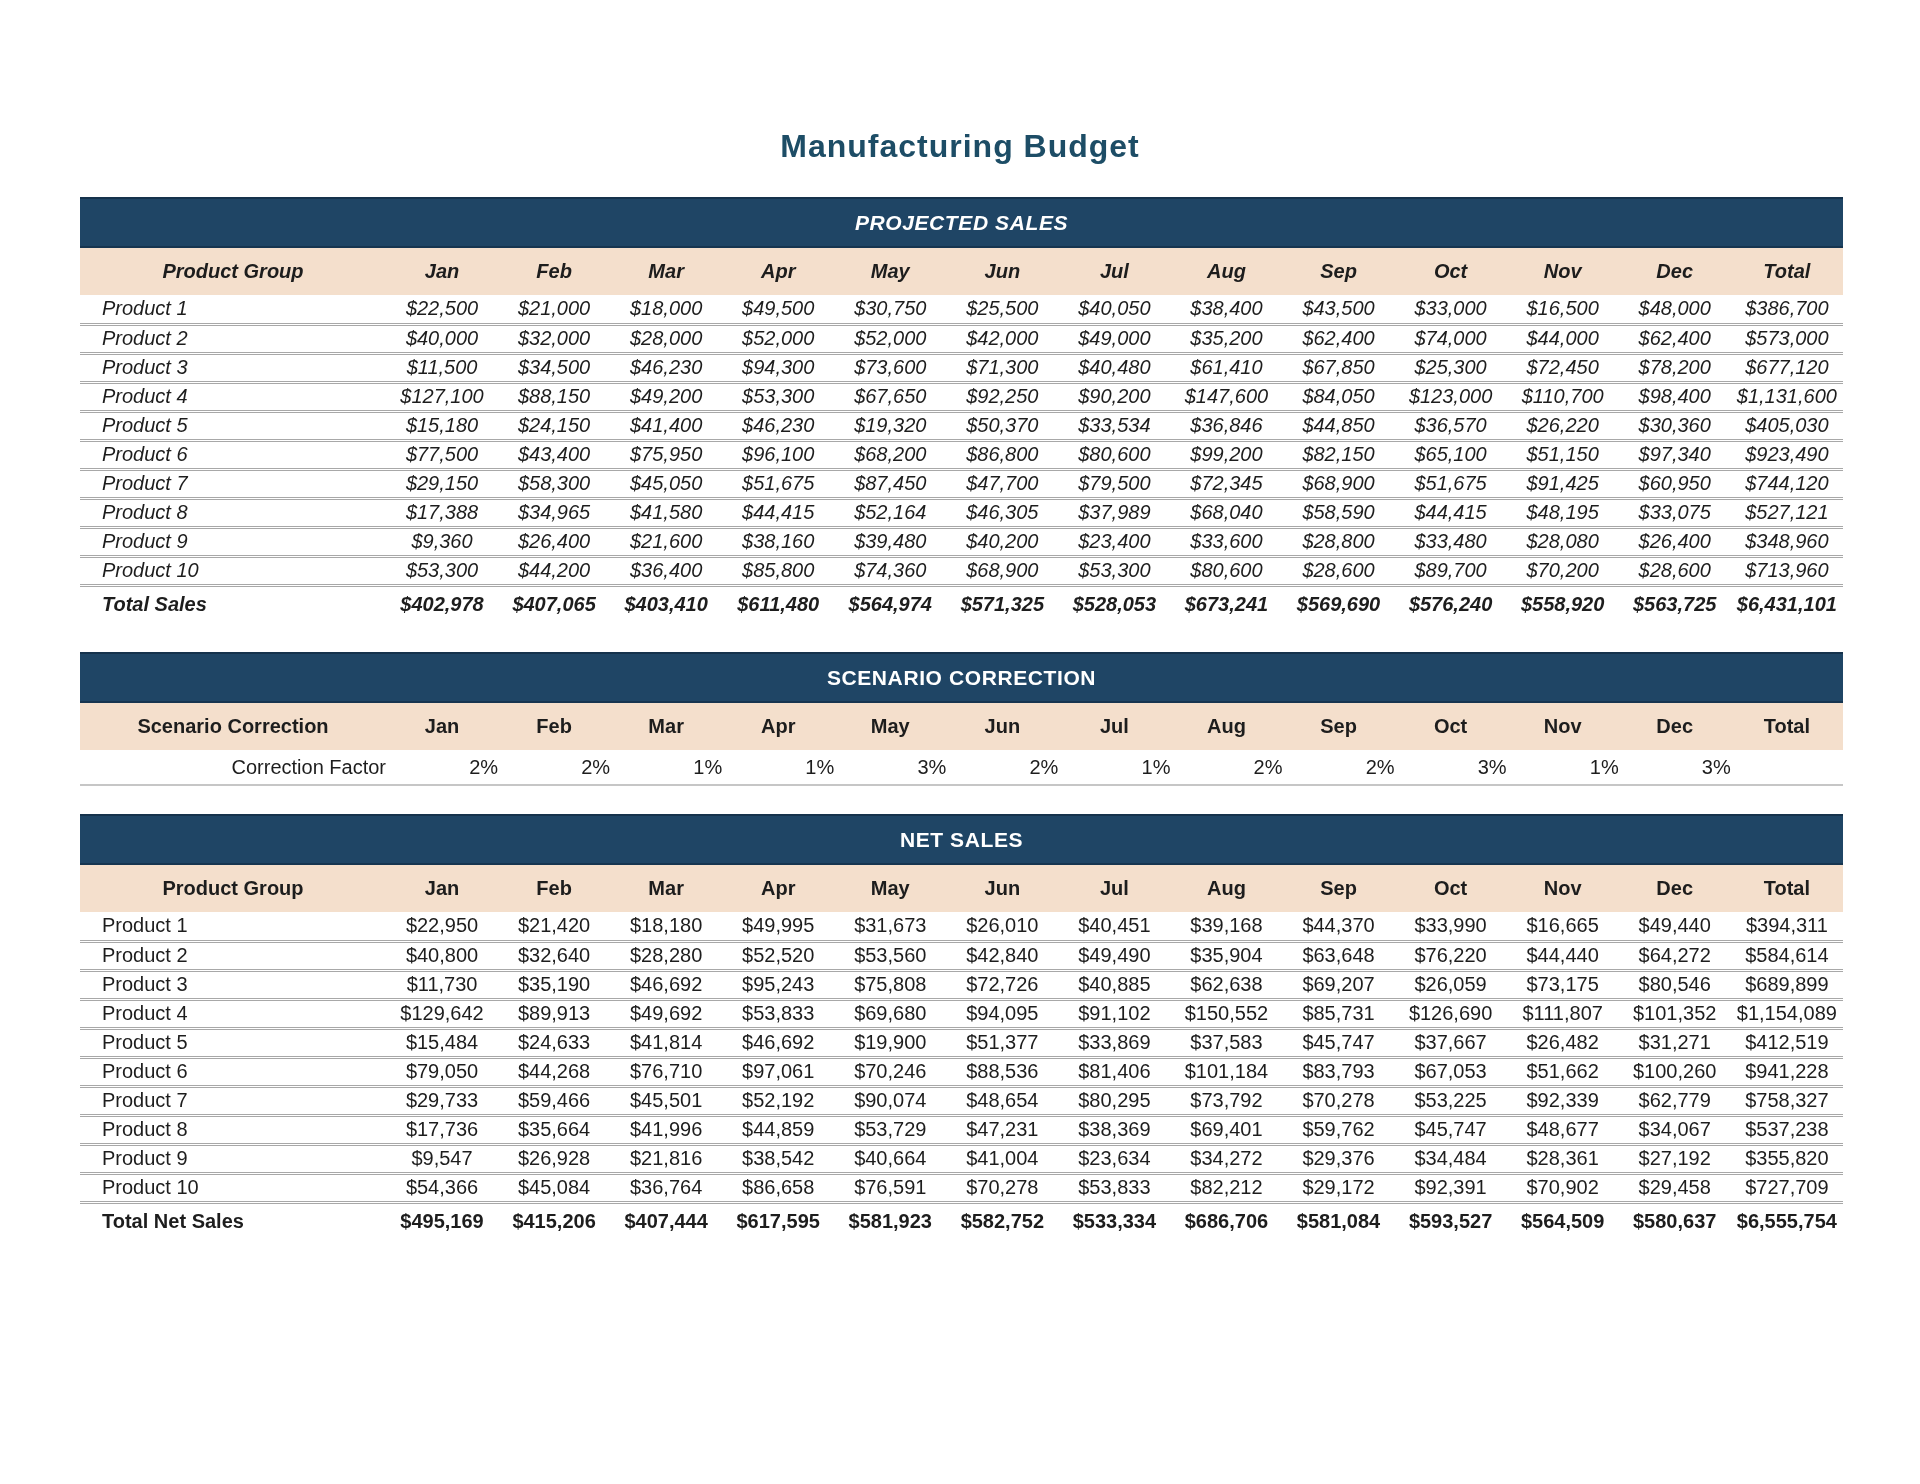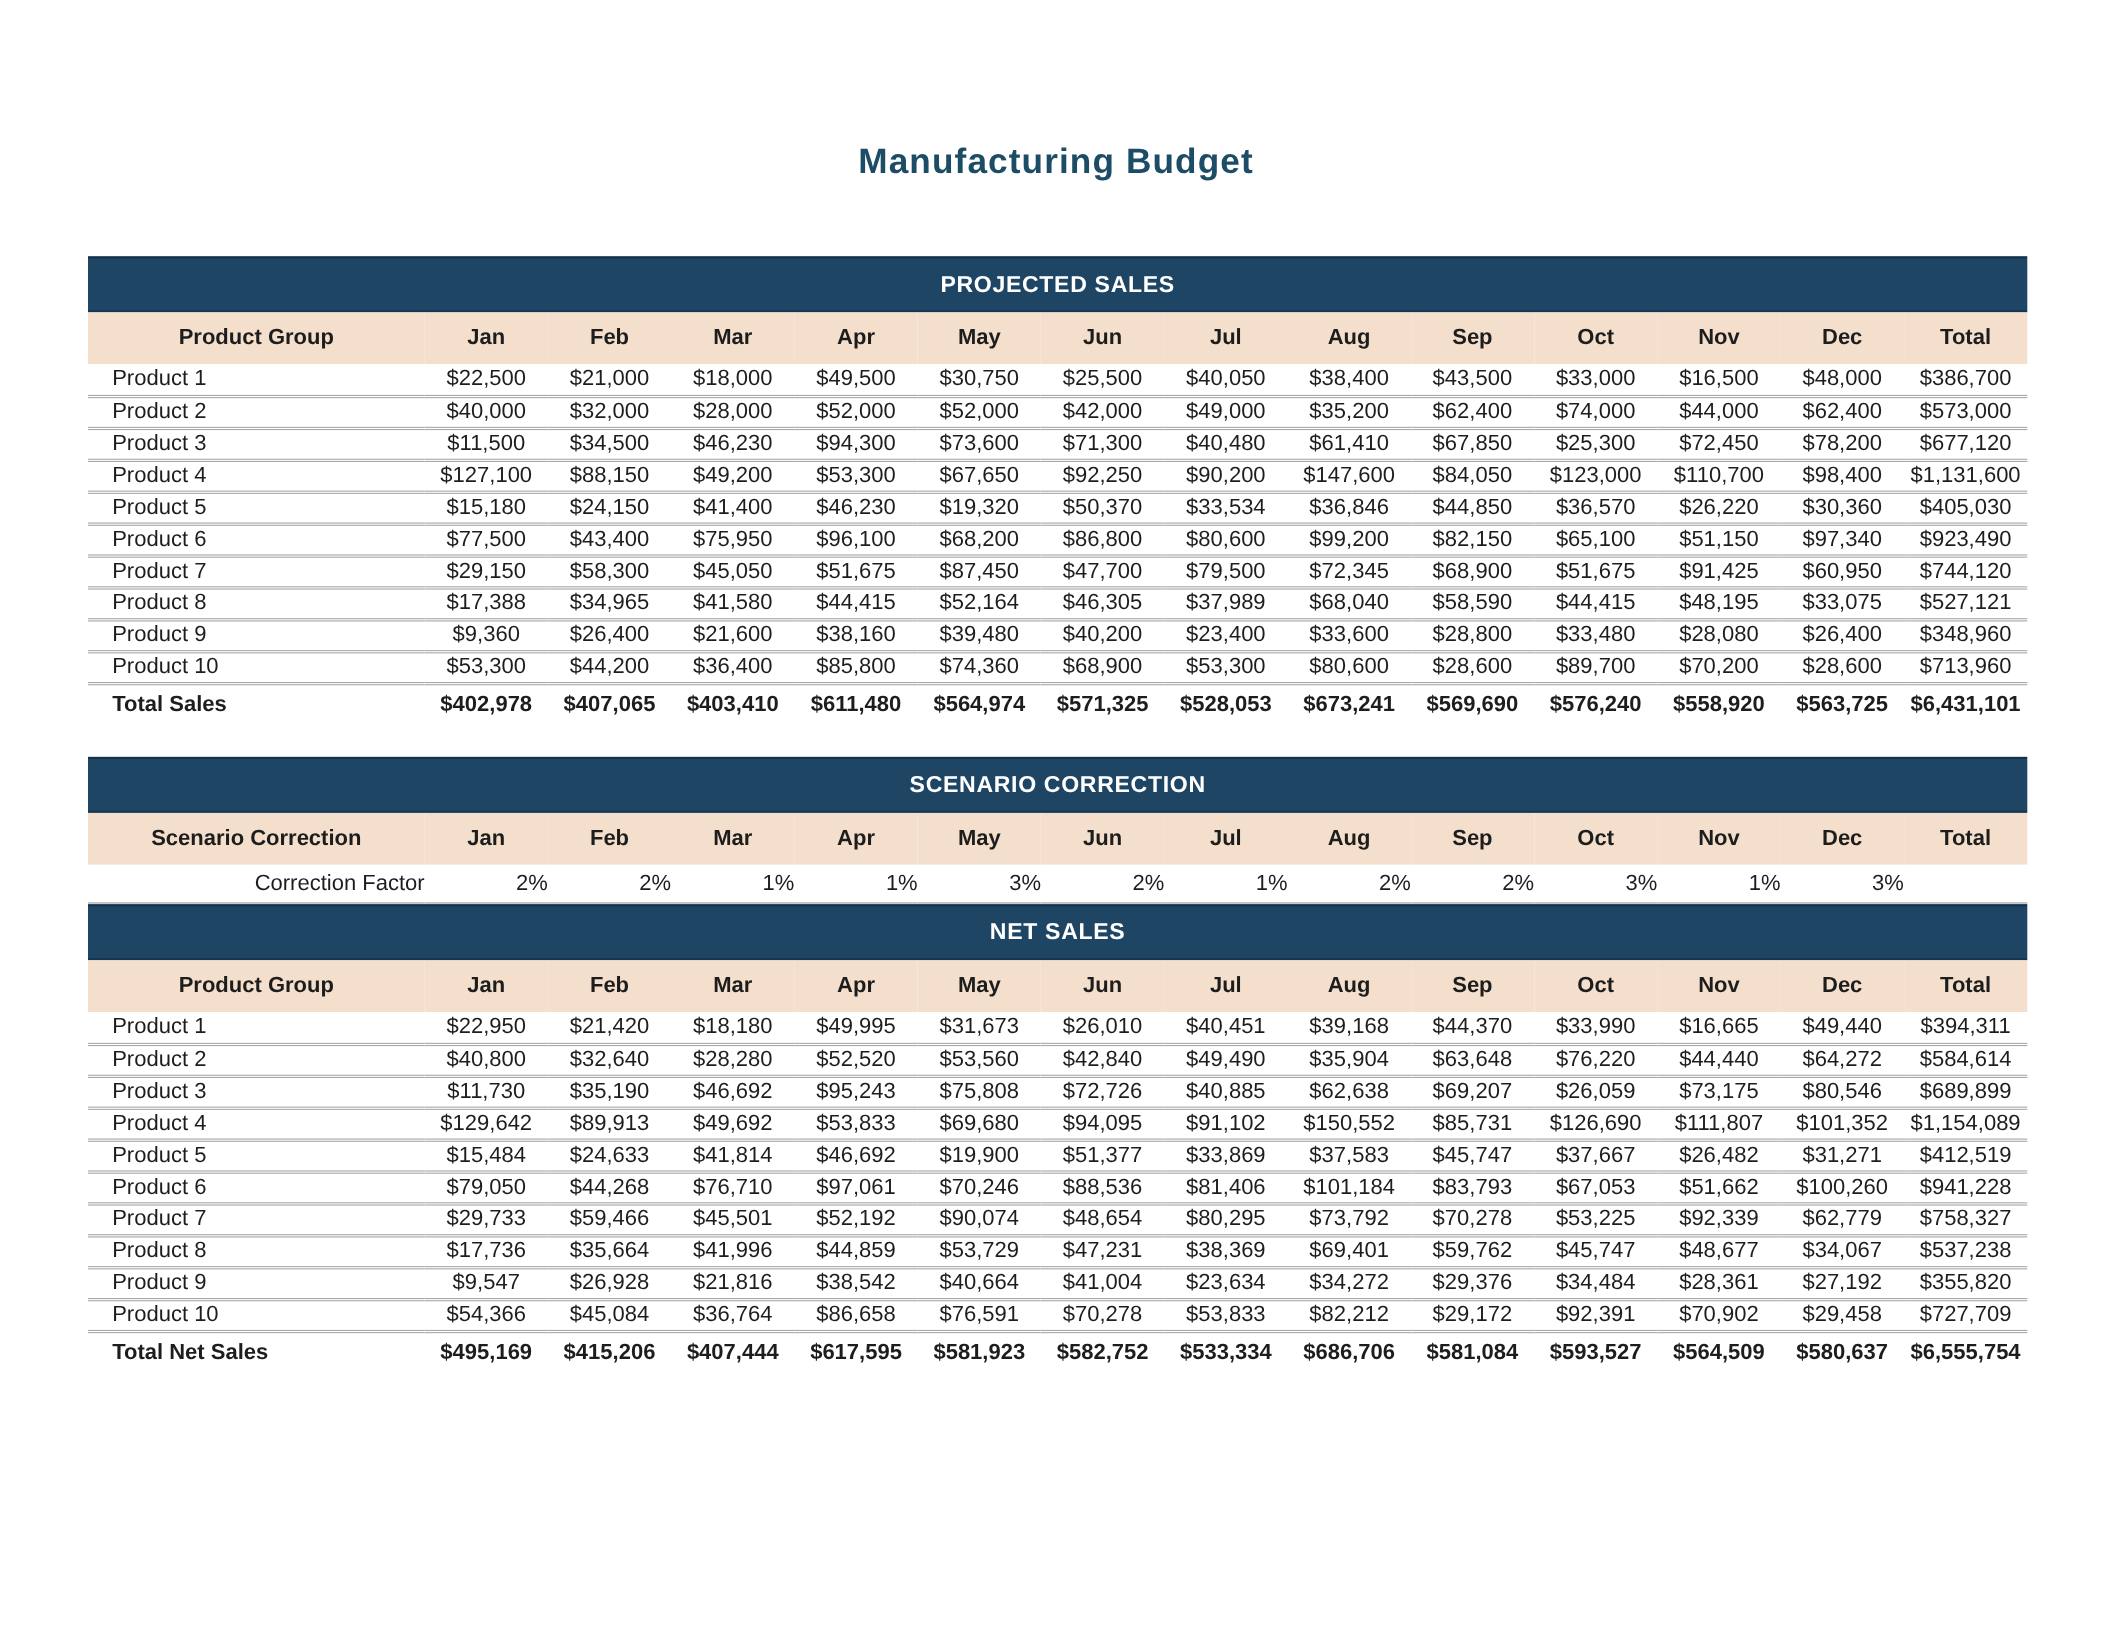--- a/index.html
+++ b/index.html
@@ -15,23 +15,23 @@
     width:1920px;height:1484px;background:#ffffff;
     font-family:"Liberation Sans", sans-serif;color:var(--text);
     overflow:hidden;
   }
   .page{width:1920px;height:1484px;padding-top:128px;}
   .page-title{
     margin:0;text-align:center;
     color:var(--title);font-size:32px;font-weight:bold;letter-spacing:1px;
   }
   .budget-section{width:1763px;margin-left:80px;}
-  .section-projected{margin-top:68px;}
+  .section-projected{margin-top:32px;font-style:italic;}
   .section-scenario{margin-top:30px;}
-  .section-net{}
+  .section-net{margin-top:28px;}
   .section-band{
     height:51px;background:var(--navy);color:#ffffff;
     display:flex;align-items:center;justify-content:center;
     font-size:21px;font-weight:bold;letter-spacing:0.6px;
     box-shadow:inset 0 2px 0 rgba(12,34,56,.55), inset 0 -2px 0 rgba(12,34,56,.45);
   }
   table.budget-table{
     width:100%;border-collapse:collapse;table-layout:fixed;
     font-size:20px;color:var(--text);
   }

